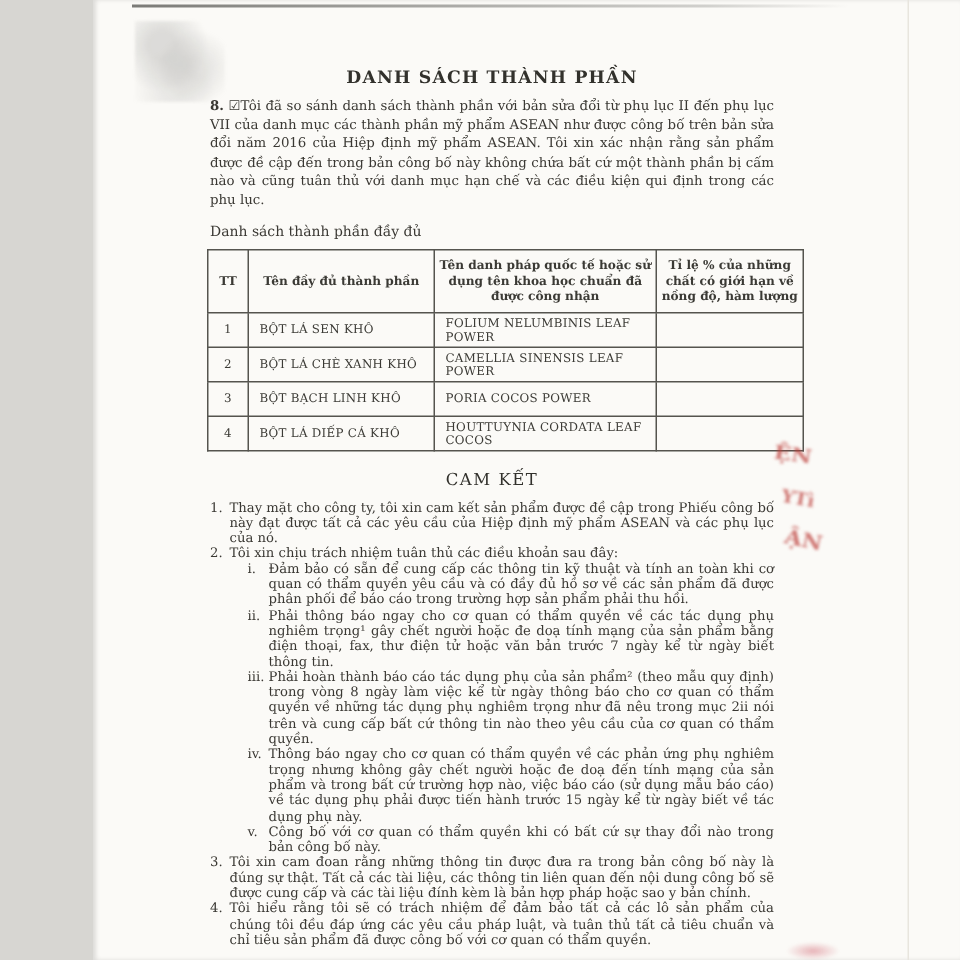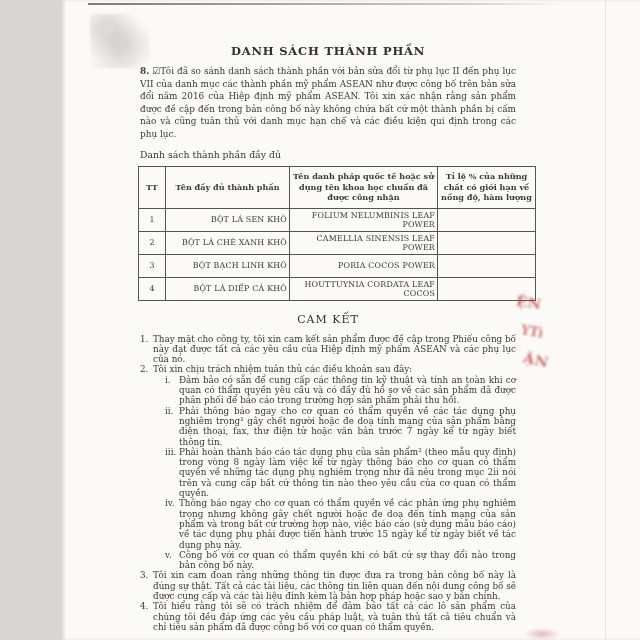--- a/index.html
+++ b/index.html
@@ -45,21 +45,21 @@
 
   table.ing {
     margin-top:6px; margin-left:-2px; width:397px;
     border-collapse:collapse; color:#3b3a35; table-layout:fixed;
   }
   table.ing th, table.ing td { border:1px solid #55544f; }
   table.ing th {
     font-size:8.1px; line-height:1.3; padding:3px 2px;
     font-weight:bold; text-align:center; vertical-align:middle;
   }
-  table.ing td { font-size:7.9px; letter-spacing:.2px; padding:0 2px 0 7px; height:23px;text-align:right; }
+  table.ing td { font-size:7.9px; letter-spacing:.2px; padding:0 2px 0 7px; height:23px; }
   table.ing td.tt { text-align:center; padding:0; }
   table.ing thead tr { height:42px; }
 
   .commit-head {
     margin-top:12px; text-align:center;
     font-size:11px; font-weight:normal; letter-spacing:1px; color:#32312c;
   }
   .clist { margin-top:8px; font-size:8.8px; line-height:10.3px; text-align:justify; }
   .ci { position:relative; padding-left:13px; }
   .ci > .mk { position:absolute; left:0; top:0; }

